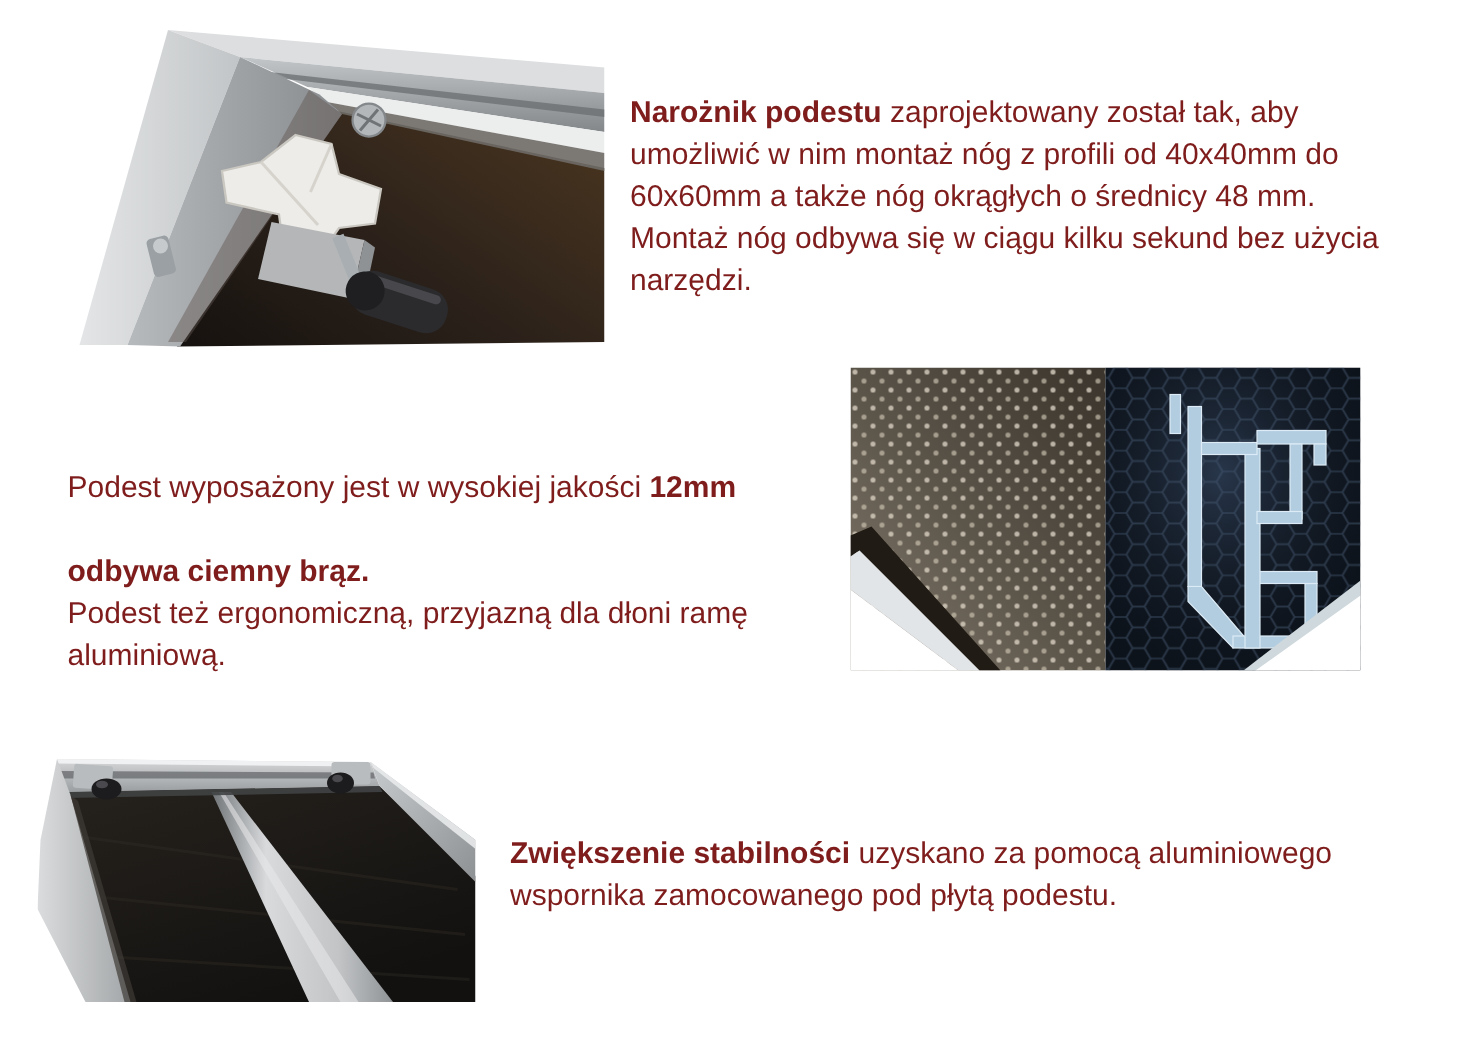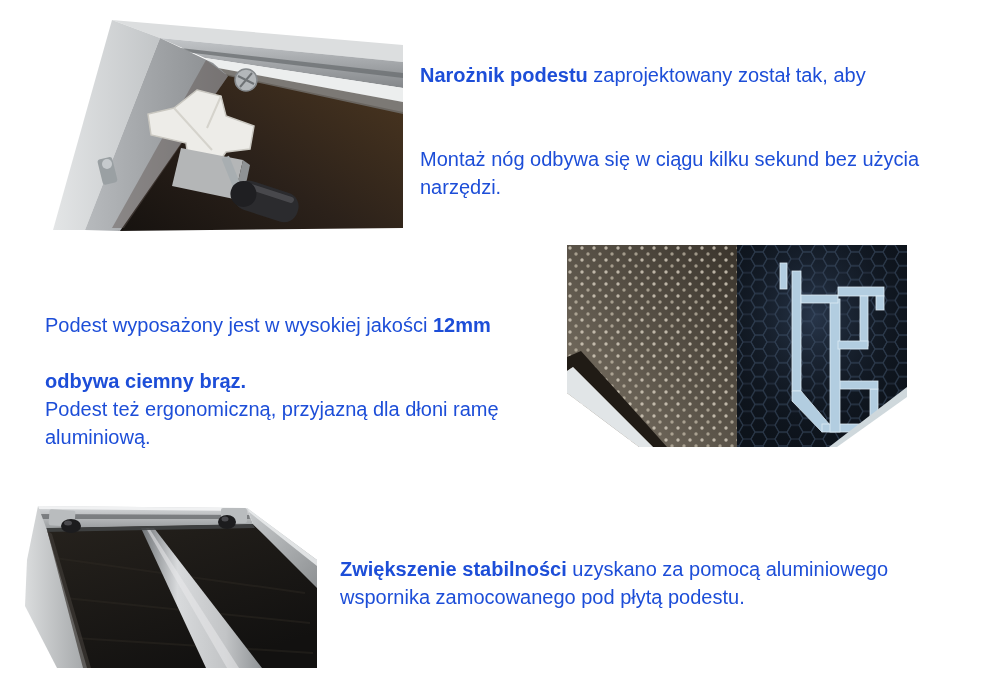--- a/index.html
+++ b/index.html
@@ -1,18 +1,18 @@
 <!DOCTYPE html>
 <html lang="pl"><head>
 <meta charset="utf-8">
 <style>
   html,body{margin:0;padding:0;background:#fff;}
   .page{position:relative;width:982px;height:700px;background:#ffffff;overflow:hidden;
         font-family:"Liberation Sans",sans-serif;}
-  .txt{position:absolute;font-size:20px;line-height:28px;color:#1d4ed8;white-space:nowrap;}
+  .txt{position:absolute;font-size:20px;line-height:28px;color:#7f1d1d;white-space:nowrap;}
   .txt .b{font-weight:700;}
   .photo{position:absolute;}
   svg{display:block;}
 </style>
 </head>
 <body>
 
 <div class="page">
 
   <div class="photo" style="left:0;top:0;width:403px;height:232px;" aria-label="Narożnik podestu z zaciskiem do montażu nóg – widok od spodu">
@@ -65,21 +65,21 @@
         <rect x="228" y="156" width="8" height="36" transform="rotate(-22 232 174)" fill="#a8aeb1"></rect>
         <g transform="rotate(18 265 202)">
           <rect x="233" y="186" width="66" height="30" rx="14" fill="#2b2b2e"></rect>
           <rect x="240" y="189" width="52" height="6" rx="3" fill="#55555a" opacity="0.7"></rect>
           <circle cx="242" cy="201" r="13" fill="#1f1f22"></circle>
         </g>
       </g>
     </svg>
   </div>
 
-  <div class="txt" style="left:420px;top:61px;"><span class="b">Narożnik podestu</span><span> zaprojektowany został tak, aby</span><br><br><br><span>Montaż nóg odbywa się w ciągu kilku sekund bez użycia</span><br><span>narzędzi.</span></div>
+  <div class="txt" style="left:420px;top:61px;"><span class="b">Narożnik podestu</span><span> zaprojektowany został tak, aby</span><br><span>umożliwić w nim montaż nóg z profili od 40x40mm do</span><br><span>60x60mm a także nóg okrągłych o średnicy 48 mm.</span><br><span>Montaż nóg odbywa się w ciągu kilku sekund bez użycia</span><br><span>narzędzi.</span></div>
 
   <div class="photo" style="left:567px;top:245px;width:340px;height:202px;" aria-label="Antypoślizgowa powierzchnia sklejki i przekrój profilu aluminiowego ramy">
     <svg width="340" height="202" viewBox="0 0 340 202">
       <defs>
         <linearGradient id="texgrad" x1="0" y1="1" x2="1" y2="0">
           <stop offset="0" stop-color="#847b6d"></stop>
             <stop offset="0.45" stop-color="#5d564b"></stop>
             <stop offset="1" stop-color="#3a342c"></stop>
         </linearGradient>
         <pattern id="dots" width="12" height="12" patternUnits="userSpaceOnUse">

